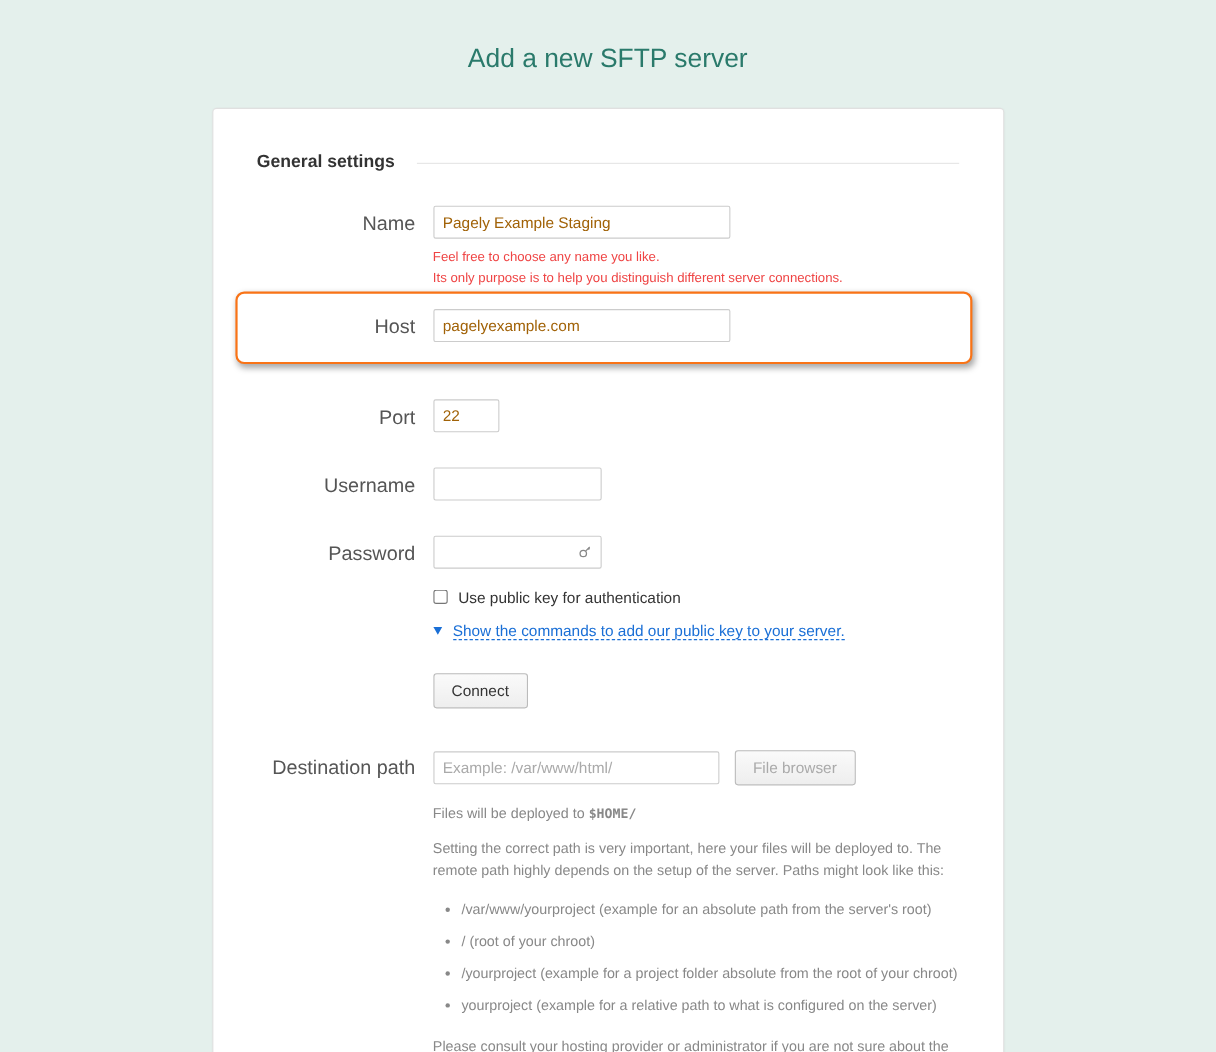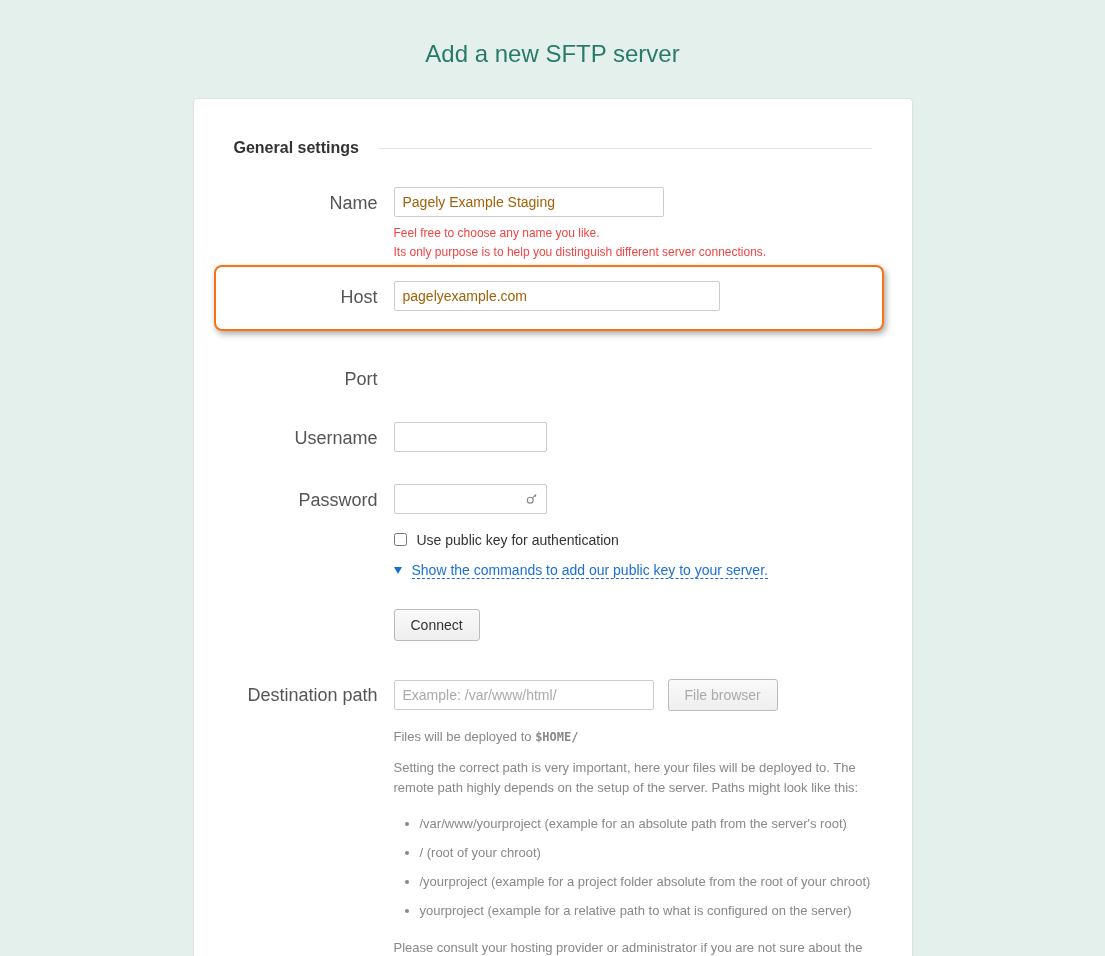--- a/index.html
+++ b/index.html
@@ -64,21 +64,21 @@
     }
     input[type="text"], input[type="password"] {
       border: 1px solid #ccc;
       border-radius: 2px;
       padding: 6px 8px;
       font-size: 14px;
       color: #a16207;
       background: #fff;
     }
     .name-input { width: 270px; }
-    .host-input { width: 326px; border: 2px solid #6699e0; padding: 5px 7px; outline: none; }
+    .host-input { width: 270px; border: 2px solid #6699e0; padding: 5px 7px; outline: none; }
     .port-input { width: 60px; }
     .username-input { width: 153px; }
     .password-input { width: 153px; padding-right: 26px; }
     .dest-input { width: 260px; color: #999; }
     .help-text {
       font-size: 12px;
       color: #ef4444;
       line-height: 1.4;
       margin-top: 8px;
     }
@@ -206,20 +206,23 @@
           <div class="input-col">
             <input type="text" class="host-input" value="pagelyexample.com" style="">
           </div>
         </div>
       </div>
     </div>
   </div>
 
   <div class="form-row spaced">
     <div class="label-col">Port</div>
+    <div class="input-col">
+      <input type="text" class="port-input" value="22" style="">
+    </div>
   </div>
 
   <div class="form-row spaced">
     <div class="label-col">Username</div>
     <div class="input-col">
       <input type="text" class="username-input" value="" style="">
     </div>
   </div>
 
   <div class="form-row">

